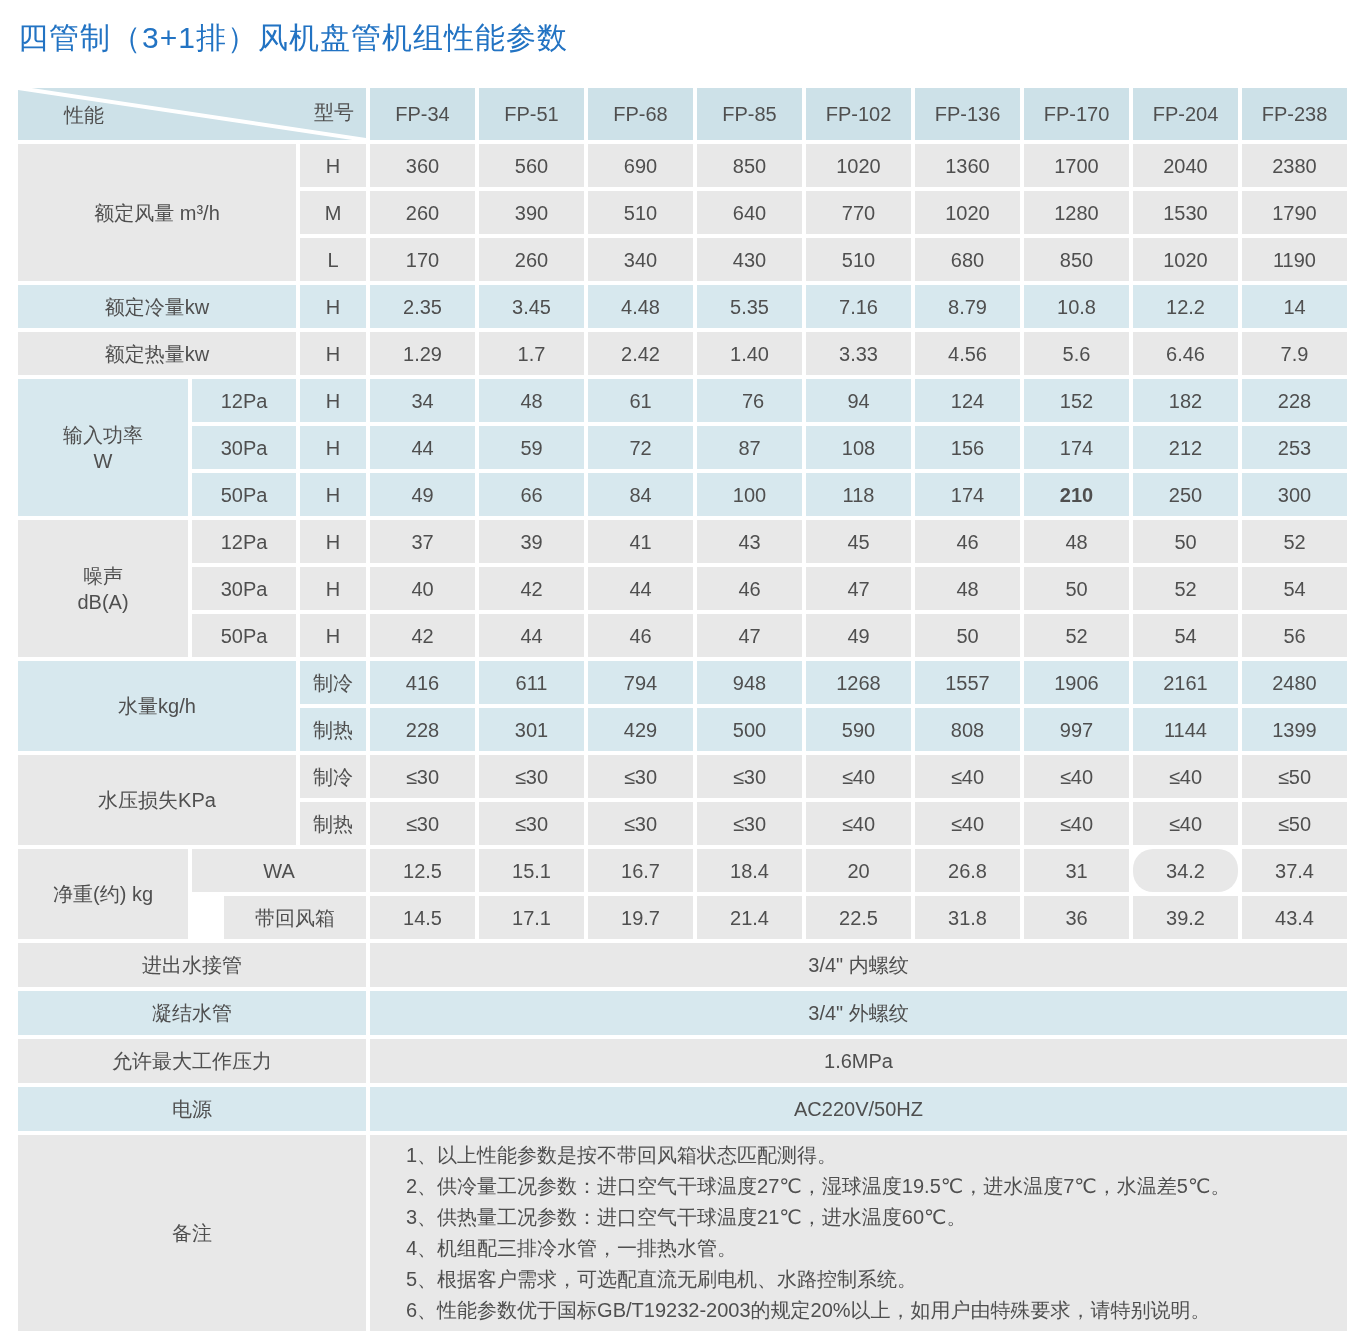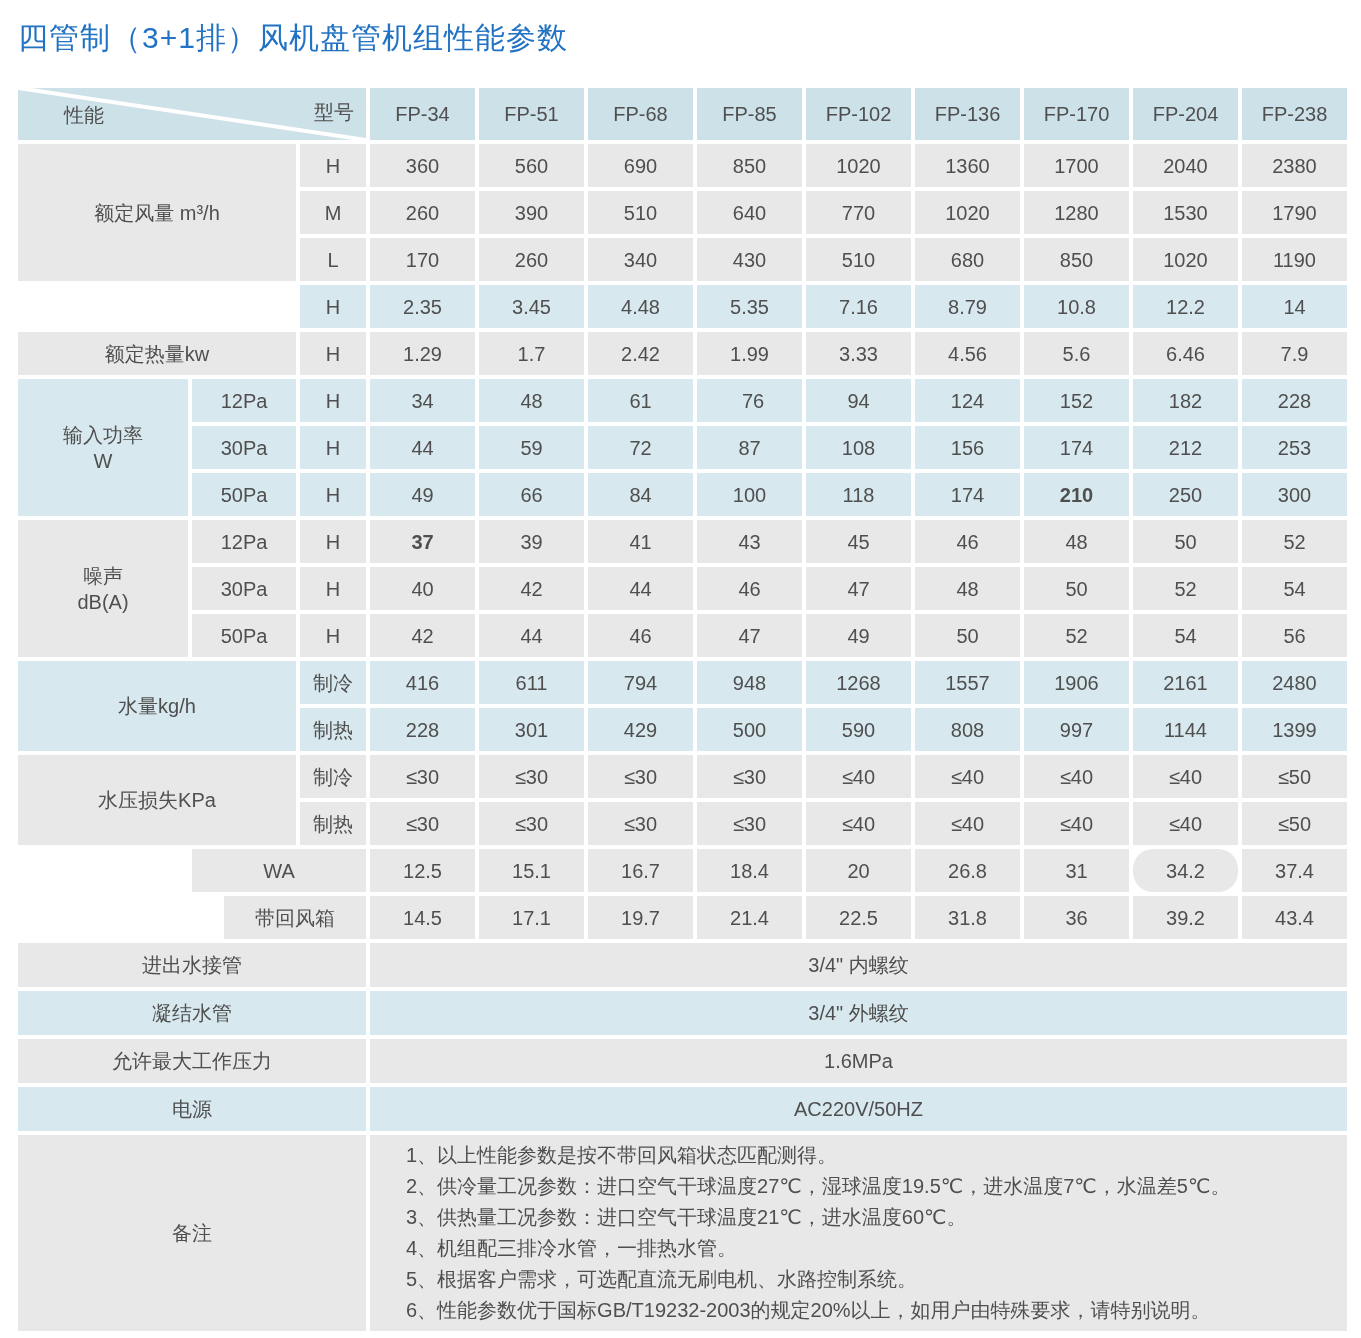--- a/index.html
+++ b/index.html
@@ -93,36 +93,37 @@
     <div class="cell gray" style="grid-area: 4 / 3;">L</div>
     <div class="cell gray" style="grid-area: 4 / 4;">170</div>
     <div class="cell gray" style="grid-area: 4 / 5;">260</div>
     <div class="cell gray" style="grid-area: 4 / 6;">340</div>
     <div class="cell gray" style="grid-area: 4 / 7;">430</div>
     <div class="cell gray" style="grid-area: 4 / 8;">510</div>
     <div class="cell gray" style="grid-area: 4 / 9;">680</div>
     <div class="cell gray" style="grid-area: 4 / 10;">850</div>
     <div class="cell gray" style="grid-area: 4 / 11;">1020</div>
     <div class="cell gray" style="grid-area: 4 / 12;">1190</div>
+    <div class="cell blue" style="grid-area: 5 / 1 / span 1 / span 2;">额定冷量kw</div>
     <div class="cell blue" style="grid-area: 5 / 3;">H</div>
     <div class="cell blue" style="grid-area: 5 / 4;">2.35</div>
     <div class="cell blue" style="grid-area: 5 / 5;">3.45</div>
     <div class="cell blue" style="grid-area: 5 / 6;">4.48</div>
     <div class="cell blue" style="grid-area: 5 / 7;">5.35</div>
     <div class="cell blue" style="grid-area: 5 / 8;">7.16</div>
     <div class="cell blue" style="grid-area: 5 / 9;">8.79</div>
     <div class="cell blue" style="grid-area: 5 / 10;">10.8</div>
     <div class="cell blue" style="grid-area: 5 / 11;">12.2</div>
     <div class="cell blue" style="grid-area: 5 / 12;">14</div>
     <div class="cell gray" style="grid-area: 6 / 1 / span 1 / span 2;">额定热量kw</div>
     <div class="cell gray" style="grid-area: 6 / 3;">H</div>
     <div class="cell gray" style="grid-area: 6 / 4;">1.29</div>
     <div class="cell gray" style="grid-area: 6 / 5;">1.7</div>
     <div class="cell gray" style="grid-area: 6 / 6;">2.42</div>
-    <div class="cell gray" style="grid-area: 6 / 7;">1.99</div>
+    <div class="cell gray" style="grid-area: 6 / 7;">1.40</div>
     <div class="cell gray" style="grid-area: 6 / 8;">3.33</div>
     <div class="cell gray" style="grid-area: 6 / 9;">4.56</div>
     <div class="cell gray" style="grid-area: 6 / 10;">5.6</div>
     <div class="cell gray" style="grid-area: 6 / 11;">6.46</div>
     <div class="cell gray" style="grid-area: 6 / 12;">7.9</div>
     <div class="cell blue" style="grid-area: 7 / 1 / span 3;">输入功率
 W</div>
     <div class="cell blue" style="grid-area: 7 / 2;">12Pa</div>
     <div class="cell blue" style="grid-area: 7 / 3;">H</div>
     <div class="cell blue" style="grid-area: 7 / 4;">34</div>
@@ -153,21 +154,21 @@
     <div class="cell blue" style="grid-area: 9 / 7;">100</div>
     <div class="cell blue" style="grid-area: 9 / 8;">118</div>
     <div class="cell blue" style="grid-area: 9 / 9;">174</div>
     <div class="cell blue" style="grid-area: 9 / 10; font-weight: bold;">210</div>
     <div class="cell blue" style="grid-area: 9 / 11;">250</div>
     <div class="cell blue" style="grid-area: 9 / 12;">300</div>
     <div class="cell gray" style="grid-area: 10 / 1 / span 3;">噪声
 dB(A)</div>
     <div class="cell gray" style="grid-area: 10 / 2;">12Pa</div>
     <div class="cell gray" style="grid-area: 10 / 3;">H</div>
-    <div class="cell gray" style="grid-area: 10 / 4; font-weight: bold;">37</div>
+    <div class="cell gray" style="grid-area: 10 / 4;">37</div>
     <div class="cell gray" style="grid-area: 10 / 5;">39</div>
     <div class="cell gray" style="grid-area: 10 / 6;">41</div>
     <div class="cell gray" style="grid-area: 10 / 7;">43</div>
     <div class="cell gray" style="grid-area: 10 / 8; text-align: right;">45</div>
     <div class="cell gray" style="grid-area: 10 / 9;">46</div>
     <div class="cell gray" style="grid-area: 10 / 10;">48</div>
     <div class="cell gray" style="grid-area: 10 / 11;">50</div>
     <div class="cell gray" style="grid-area: 10 / 12;">52</div>
     <div class="cell gray" style="grid-area: 11 / 2;">30Pa</div>
     <div class="cell gray" style="grid-area: 11 / 3;">H</div>
@@ -226,20 +227,21 @@
     <div class="cell gray" style="grid-area: 16 / 3;">制热</div>
     <div class="cell gray" style="grid-area: 16 / 4;">≤30</div>
     <div class="cell gray" style="grid-area: 16 / 5;">≤30</div>
     <div class="cell gray" style="grid-area: 16 / 6;">≤30</div>
     <div class="cell gray" style="grid-area: 16 / 7;">≤30</div>
     <div class="cell gray" style="grid-area: 16 / 8;">≤40</div>
     <div class="cell gray" style="grid-area: 16 / 9;">≤40</div>
     <div class="cell gray" style="grid-area: 16 / 10;">≤40</div>
     <div class="cell gray" style="grid-area: 16 / 11;">≤40</div>
     <div class="cell gray" style="grid-area: 16 / 12;">≤50</div>
+    <div class="cell gray" style="grid-area: 17 / 1 / span 2;">净重(约) kg</div>
     <div class="cell gray" style="grid-area: 17 / 2 / auto / span 2;">WA</div>
     <div class="cell gray" style="grid-area: 17 / 4;">12.5</div>
     <div class="cell gray" style="grid-area: 17 / 5;">15.1</div>
     <div class="cell gray" style="grid-area: 17 / 6;">16.7</div>
     <div class="cell gray" style="grid-area: 17 / 7;">18.4</div>
     <div class="cell gray" style="grid-area: 17 / 8;">20</div>
     <div class="cell gray" style="grid-area: 17 / 9;">26.8</div>
     <div class="cell gray" style="grid-area: 17 / 10;">31</div>
     <div class="cell gray" style="grid-area: 17 / 11; border-radius: 20px;">34.2</div>
     <div class="cell gray" style="grid-area: 17 / 12;">37.4</div>

